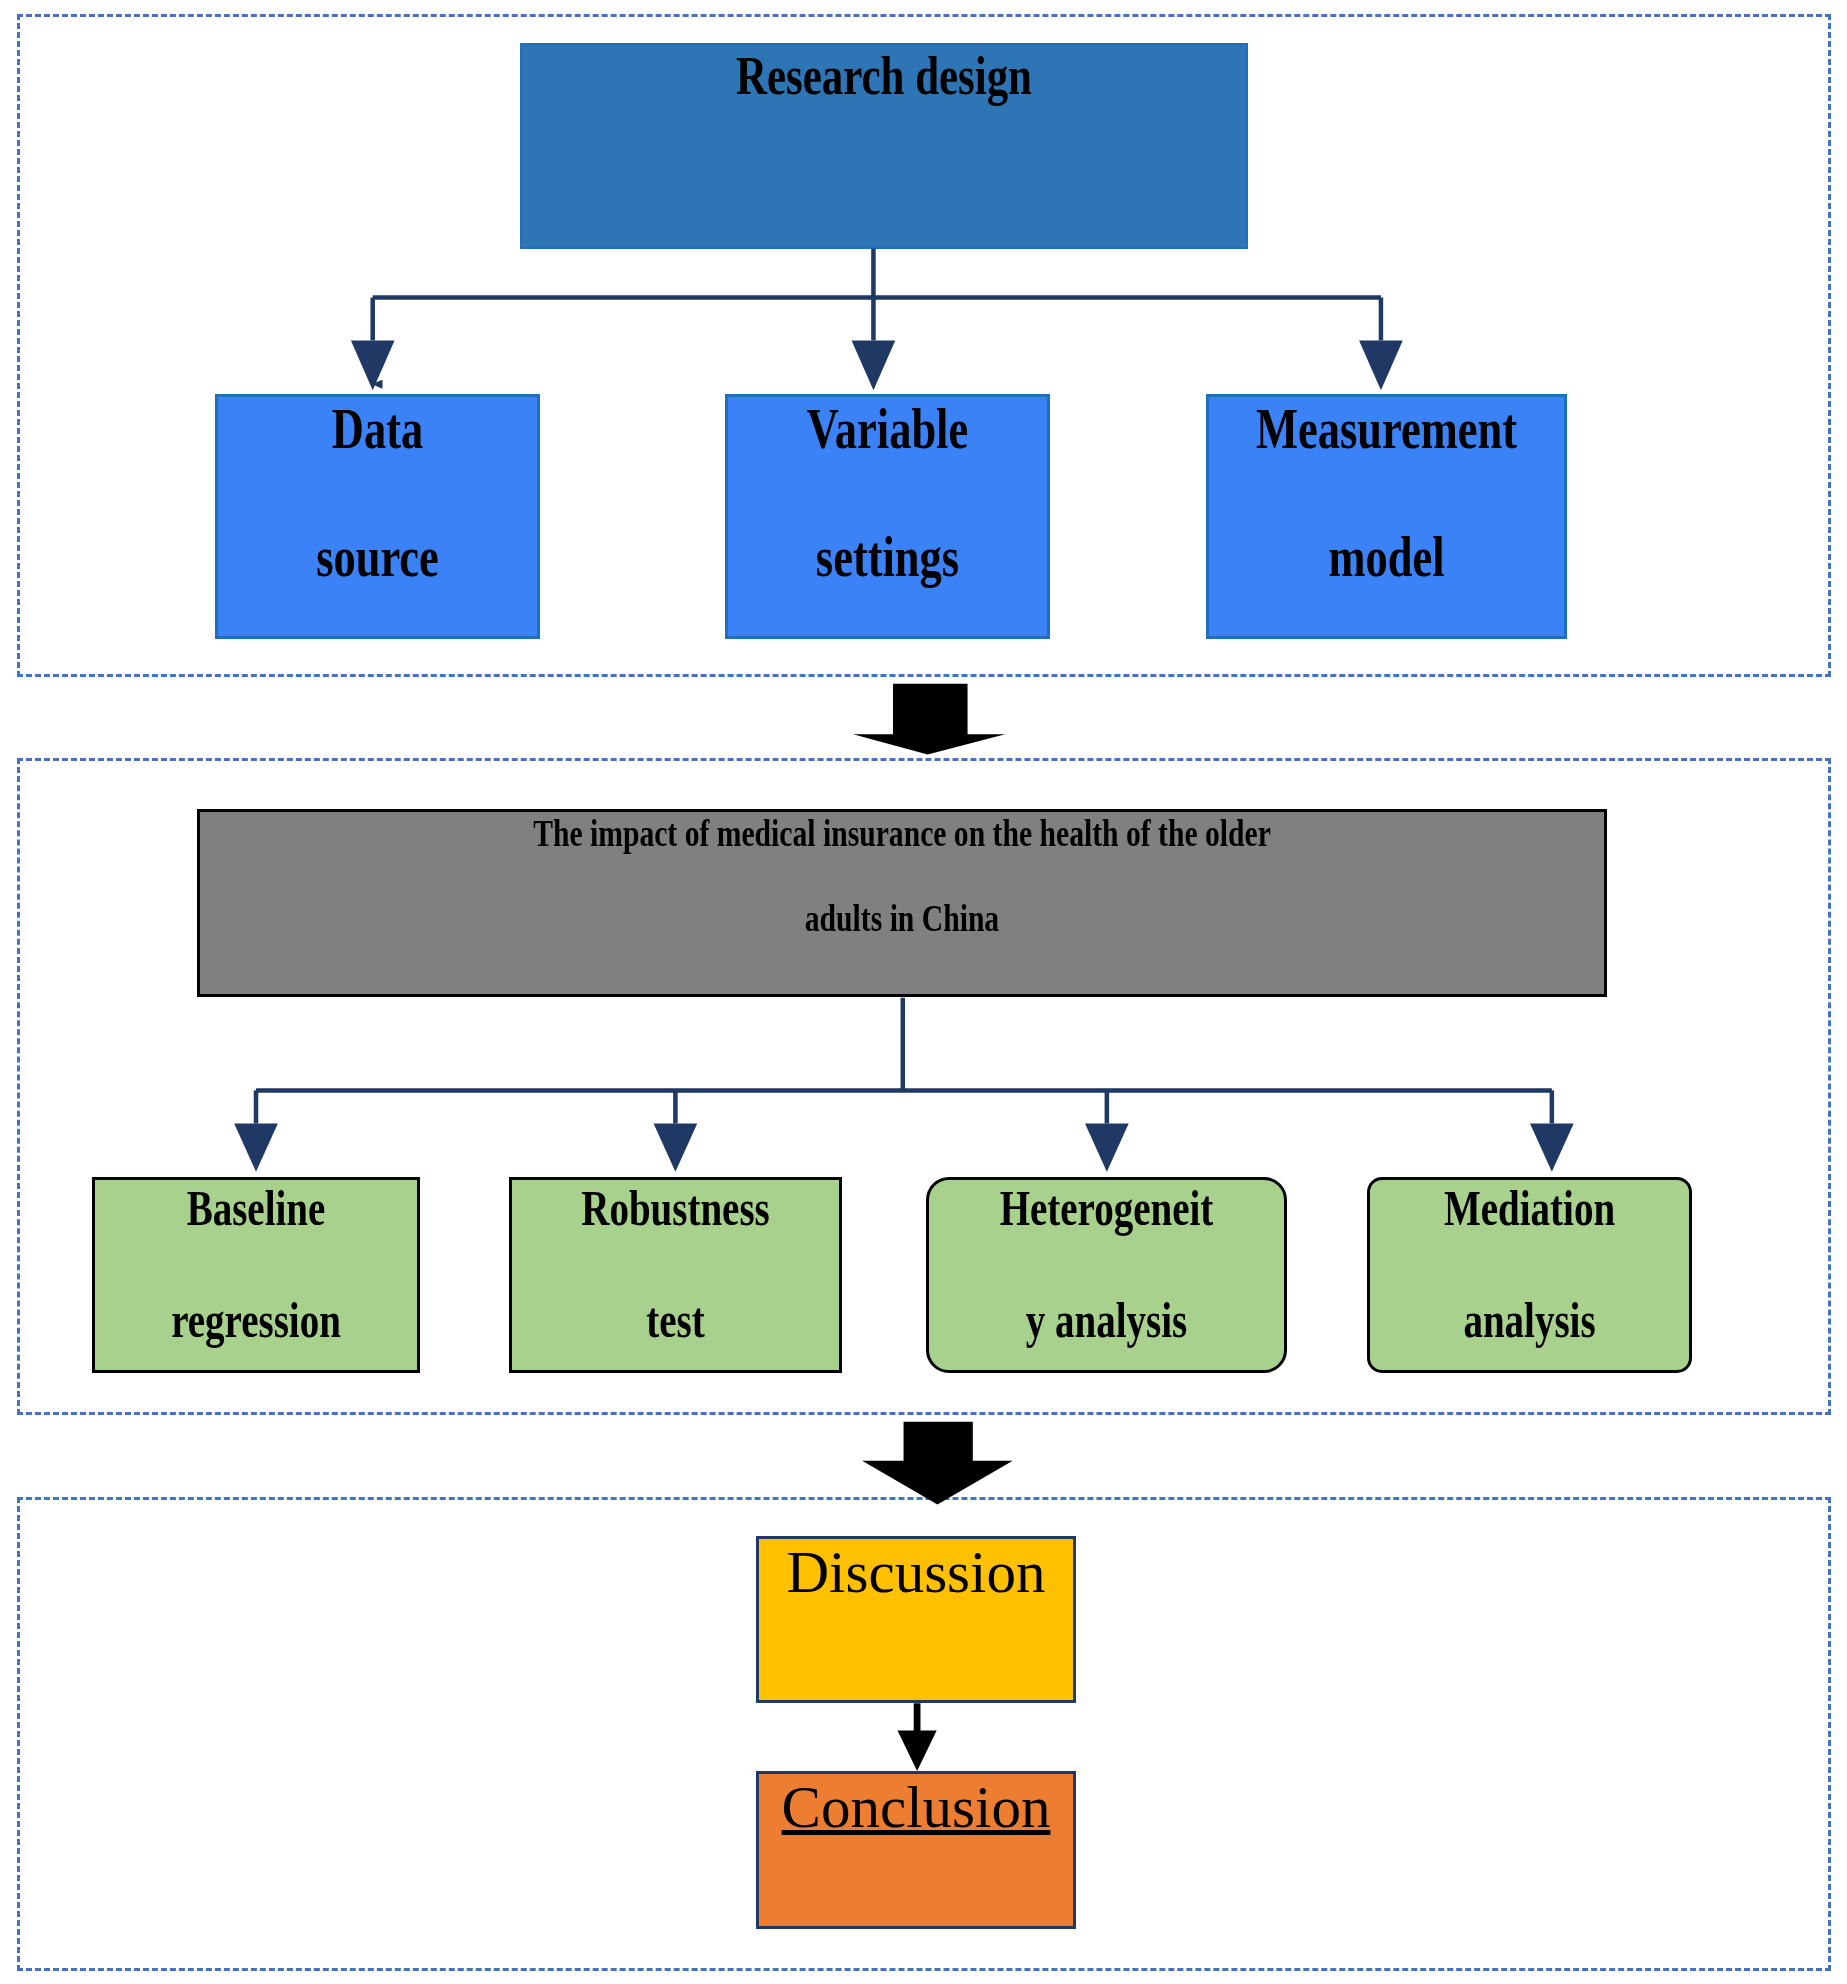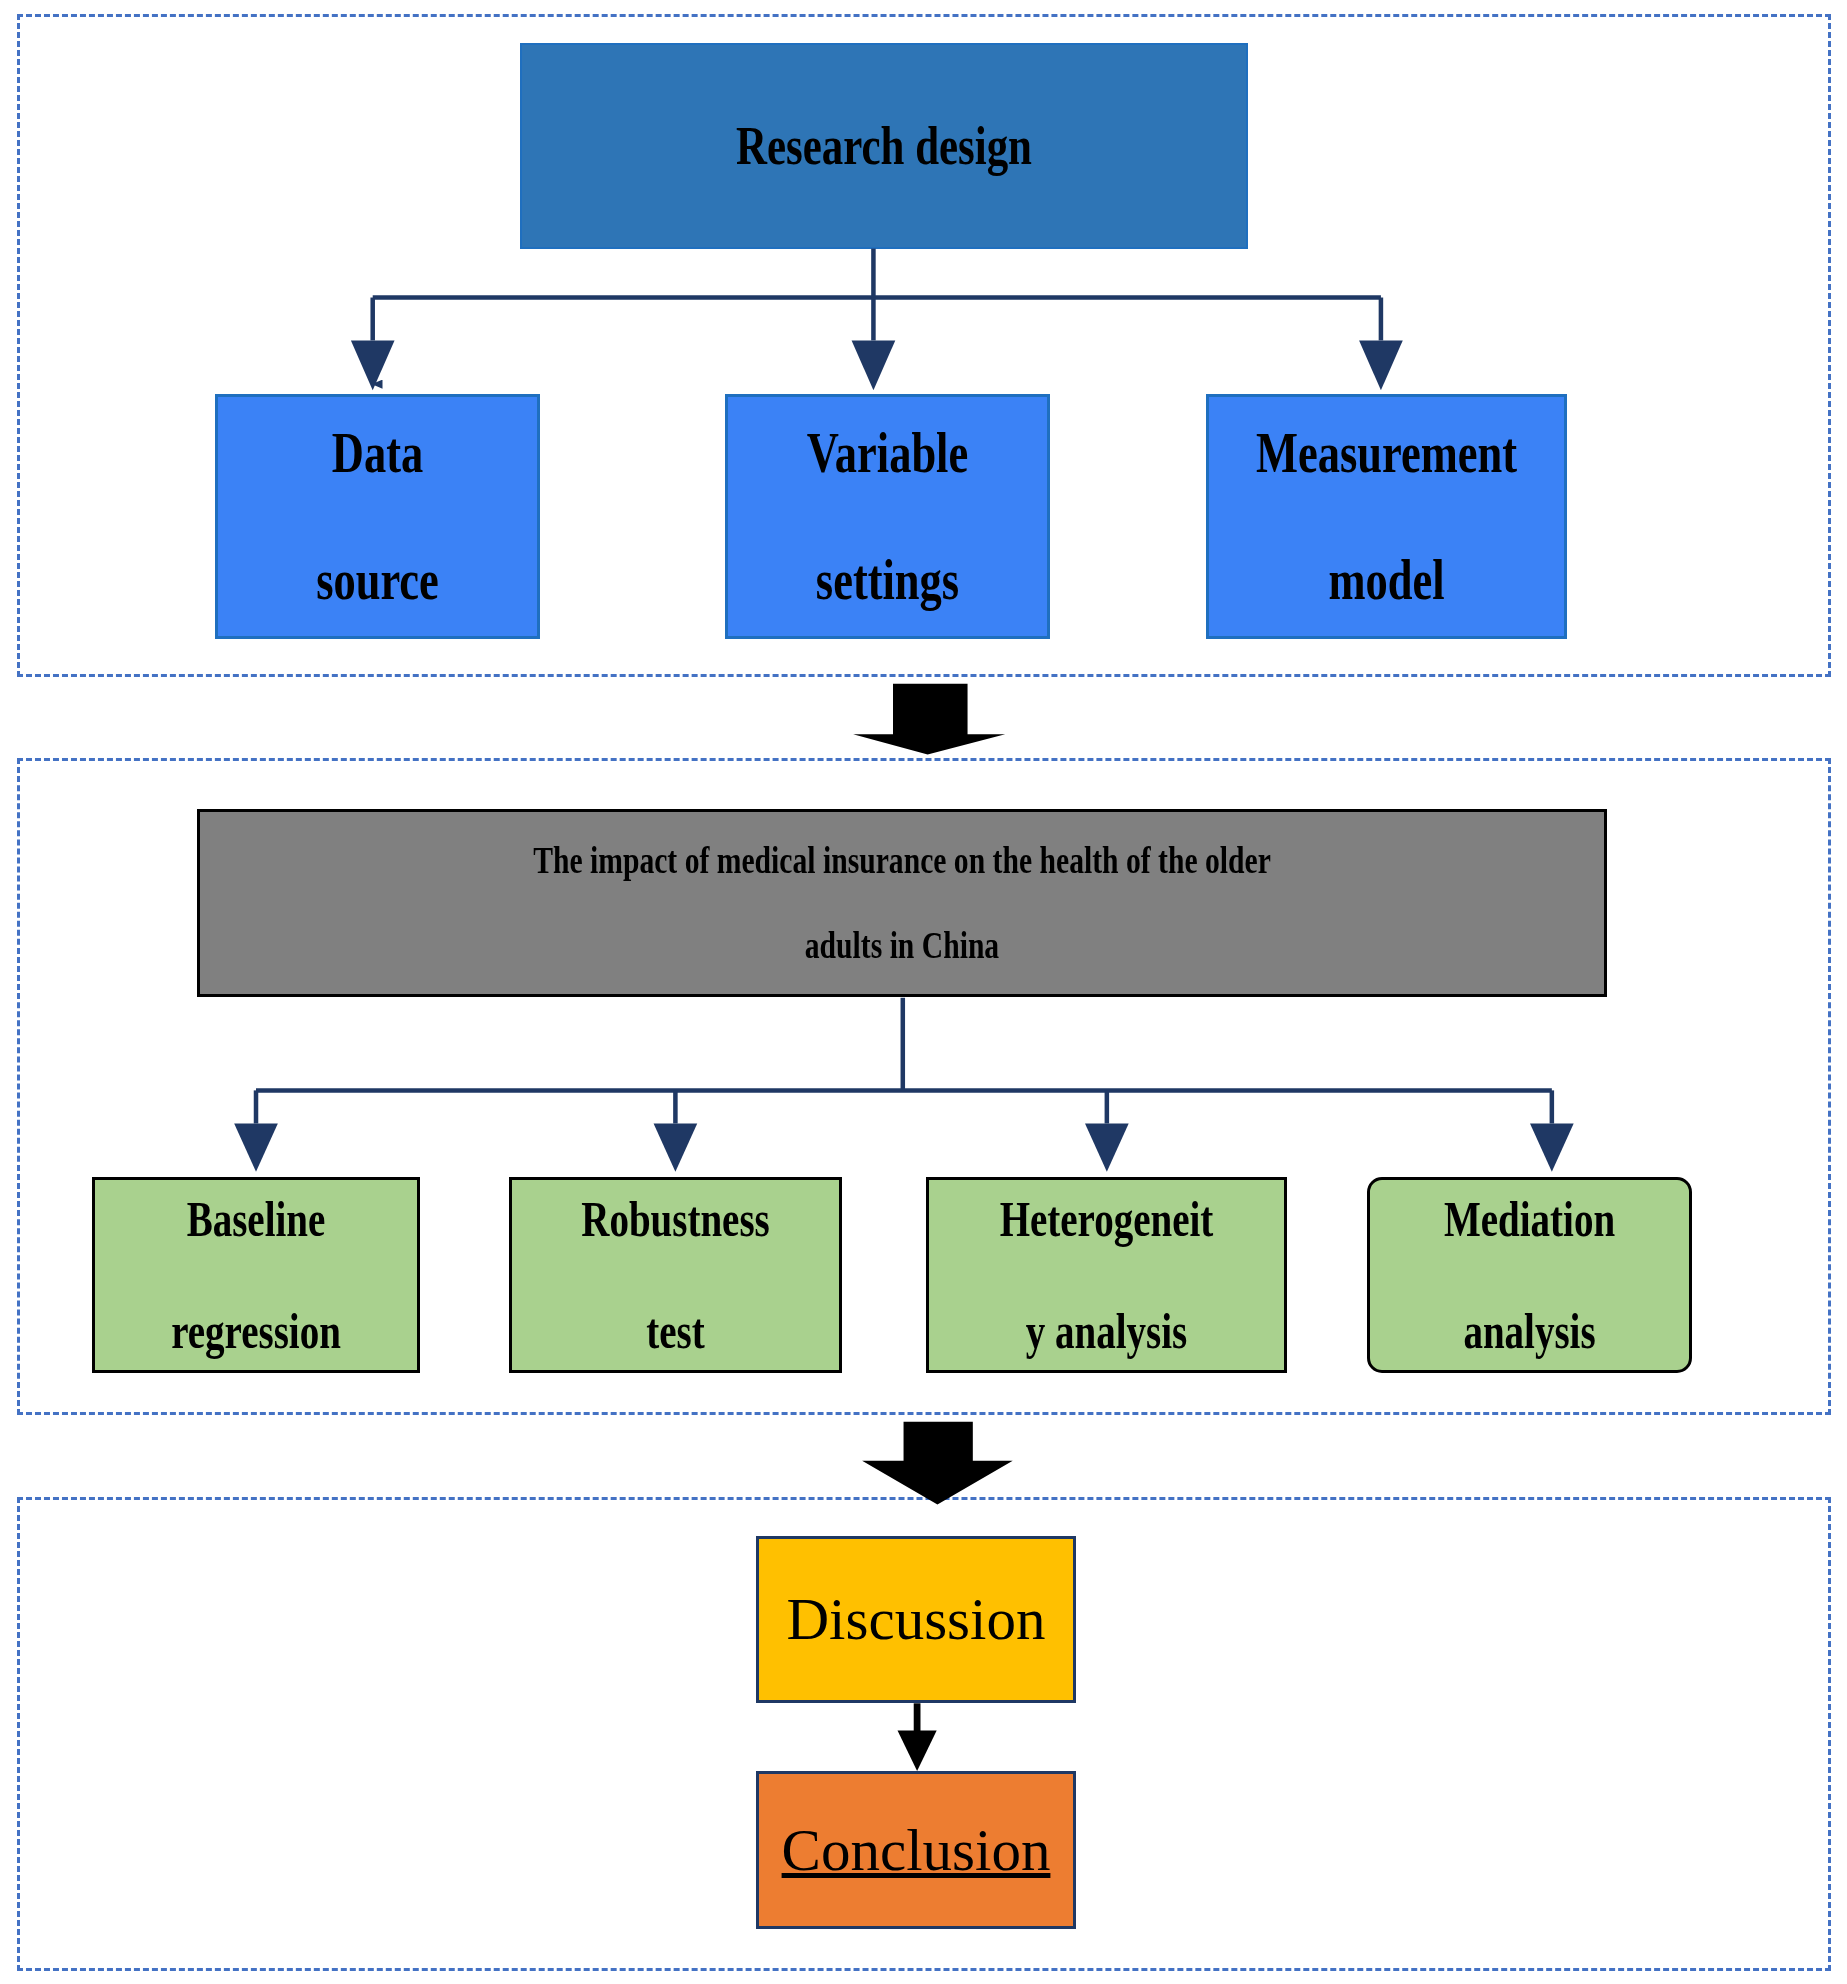--- a/index.html
+++ b/index.html
@@ -18,21 +18,20 @@
   .section {
     position: absolute;
     border: 3.8px dashed #4472C4;
     box-sizing: border-box;
     background: transparent;
   }
   .node {
     position: absolute;
     box-sizing: border-box;
     display: flex;
-    align-items: center;
     justify-content: center;
     text-align: center;
     color: #000000;
     line-height: 1.12;
   }
   .node span {
     display: block;
     width: 100%;
     padding: 0 4.5px;
     box-sizing: border-box;
@@ -116,21 +115,21 @@
   </div>
 
   <div class="node node-green" style="left:92px; top:1177px; width:328px; height:196px;">
     <span class="cond"><span>Baseline</span><br><span>regression</span></span>
   </div>
 
   <div class="node node-green" style="left:509px; top:1177px; width:333px; height:196px;">
     <span class="cond"><span>Robustness</span><br><span>test</span></span>
   </div>
 
-  <div class="node node-green" style="left:926px; top:1177px; width:361px; height:196px;">
+  <div class="node node-green" style="left:926px; top:1177px; width:361px; height:196px;border-radius:23px;">
     <span class="cond"><span>Heterogeneit</span><br><span>y analysis</span></span>
   </div>
 
   <div class="node node-green" style="left:1367px; top:1177px; width:325px; height:196px;border-radius:15px;">
     <span class="cond"><span>Mediation</span><br><span>analysis</span></span>
   </div>
 
   <div class="section" style="left:16.6px; top:1497px; width:1814px; height:474px;"></div>
 
   <div class="node node-yellow" style="left:756px; top:1536px; width:320px; height:167px;">

